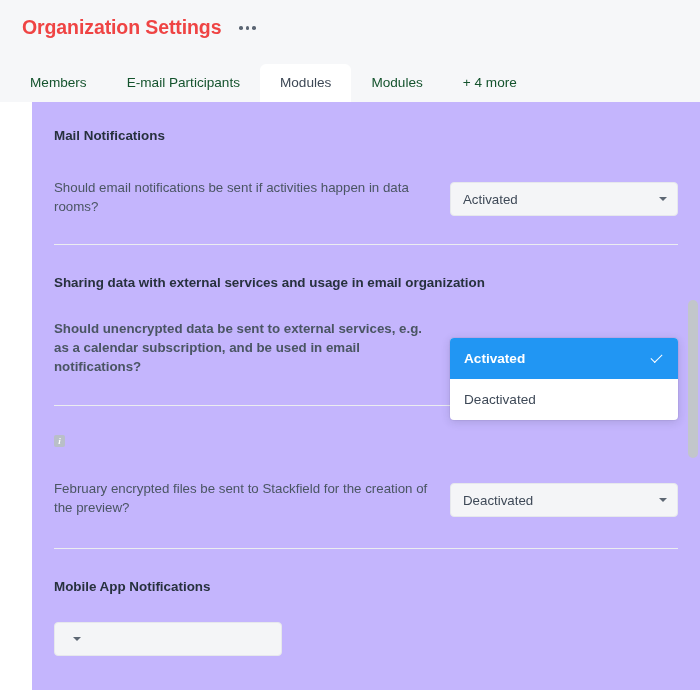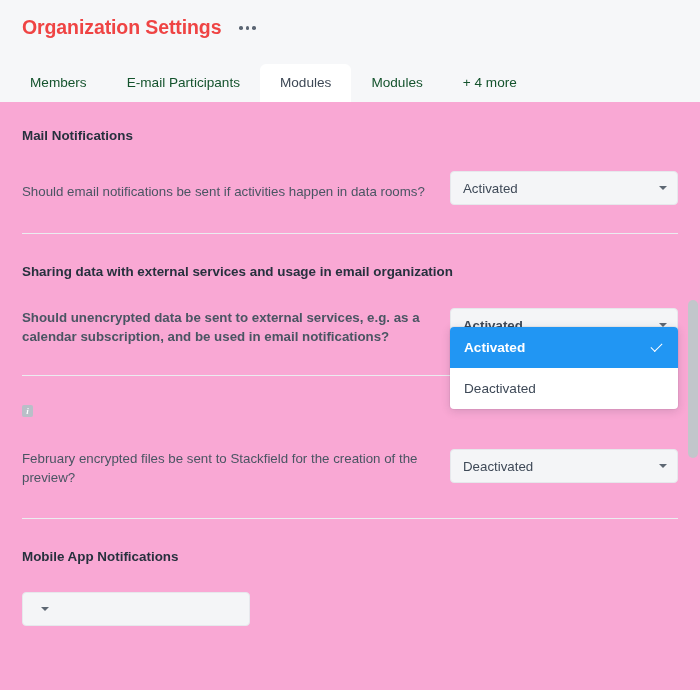--- a/index.html
+++ b/index.html
@@ -84,22 +84,23 @@
 
   .tab.active {
     background: #ffffff;
     color: #3d4855;
   }
 
   
   .content {
     position: relative;
     height: calc(690px - 56px - 46px);
-    background: #f9a8d4;
+    background: #c4b5fd;
     overflow: hidden;
+    margin-left: 32px;
   }
 
   .section {
     padding: 0 22px;
   }
 
   .section-head {
     font-size: 13.4px;
     font-weight: bold;
     color: #27313e;
@@ -120,21 +121,21 @@
     font-size: 9px;
     font-weight: bold;
     font-style: italic;
     line-height: 1;
     cursor: pointer;
     font-family: "Liberation Serif", serif;
   }
 
   .row {
     display: flex;
-    align-items: center;
+    align-items: flex-end;
     justify-content: space-between;
     gap: 10px;
   }
 
   .row-label {
     font-size: 13.3px;
     color: #4a5563;
     line-height: 19px;
     max-width: 420px;
     padding-top: 7px;

